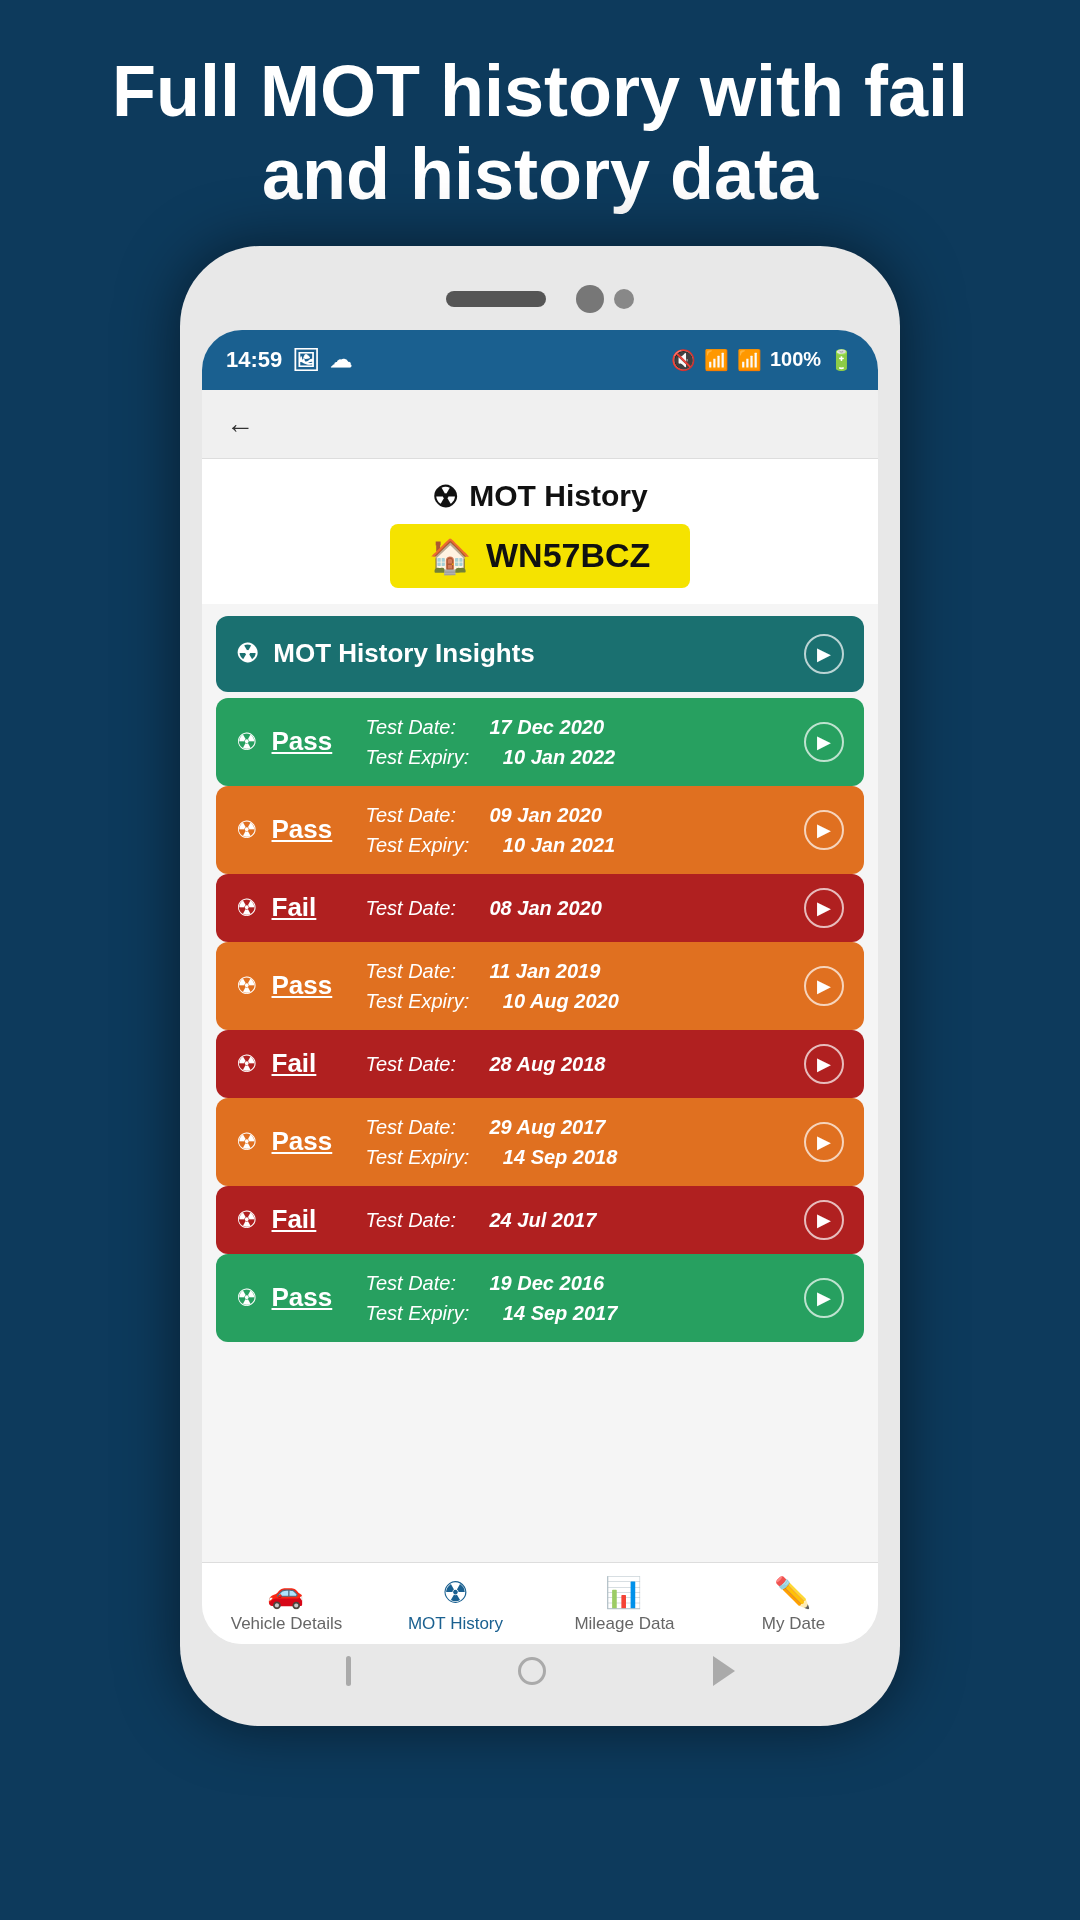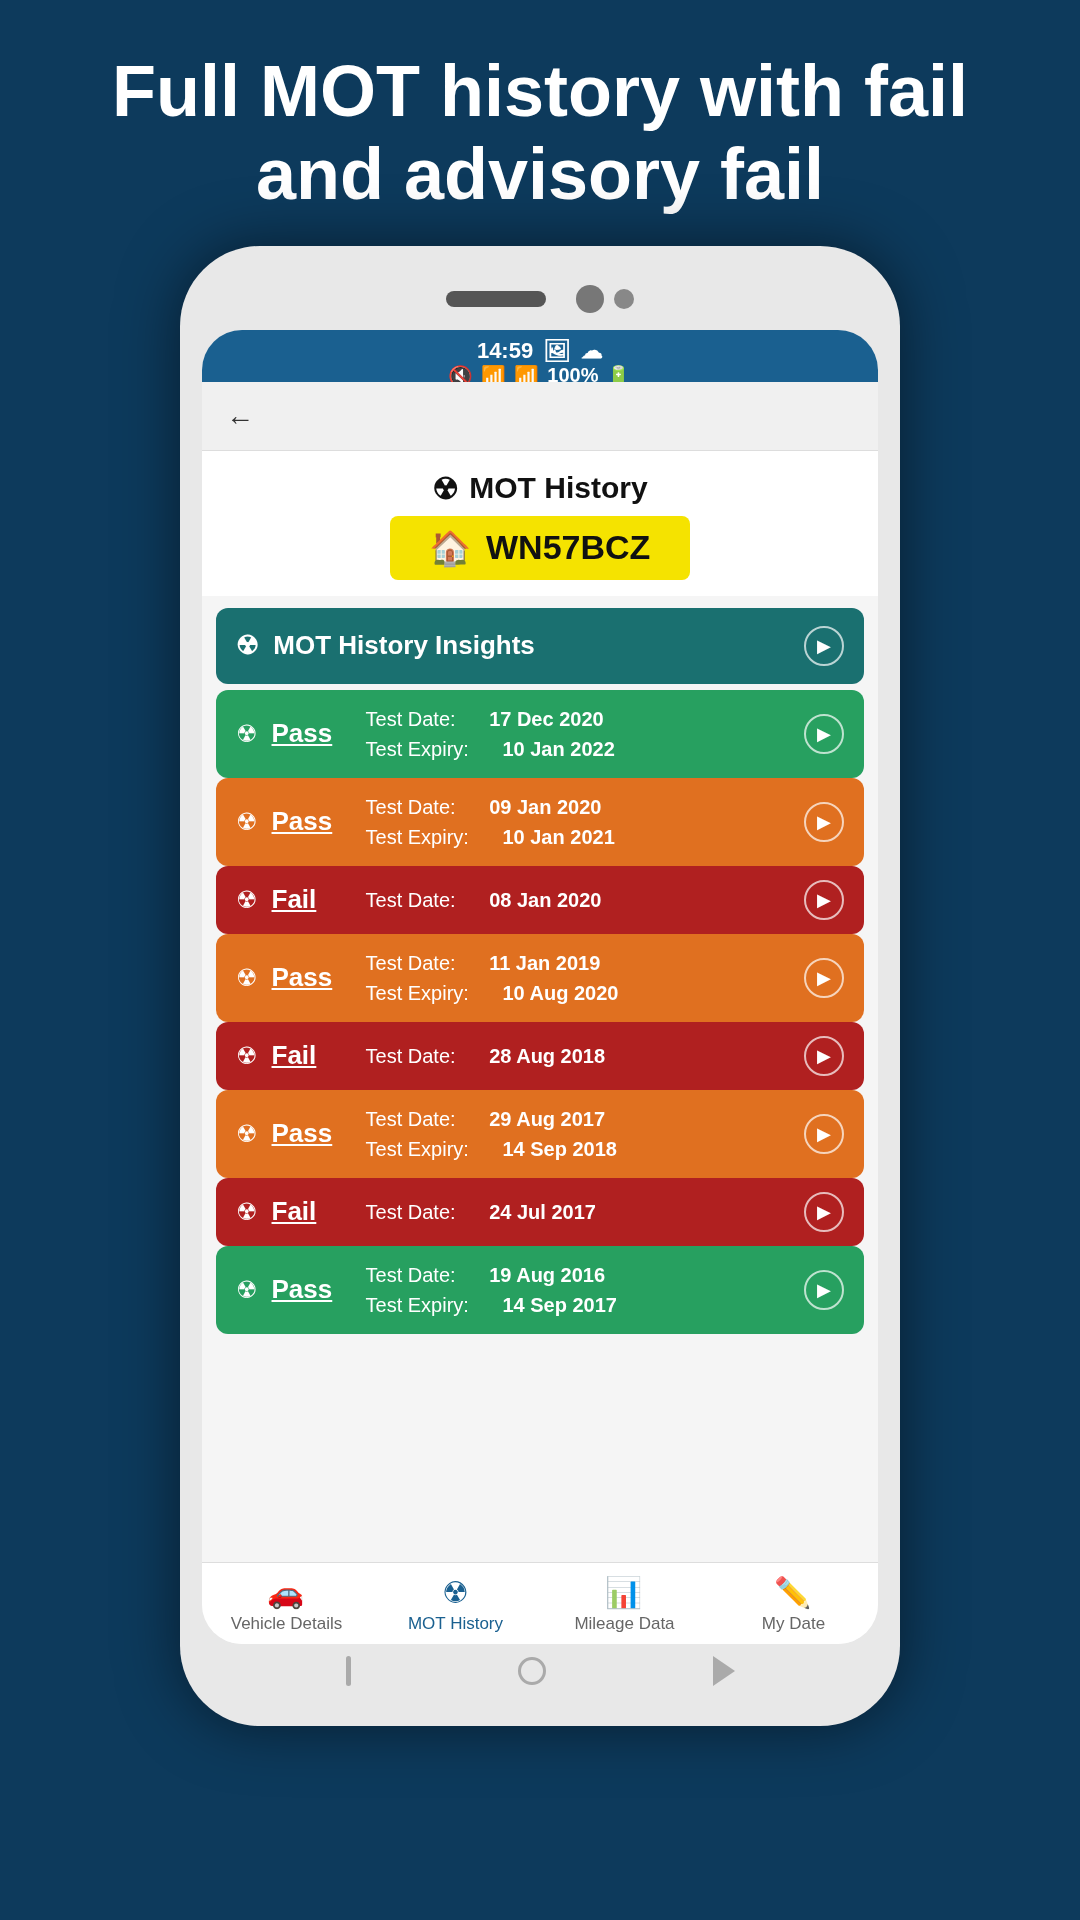--- a/index.html
+++ b/index.html
@@ -79,22 +79,21 @@
     
     .status-bar {
       background: #1a6090;
       color: white;
       font-size: 22px;
       font-weight: 600;
       padding: 8px 24px;
       display: flex;
       justify-content: space-between;
       align-items: center;
-      height: 52px;
-      flex-direction: column;
+      height: 60px;
     }
     .status-left { display: flex; align-items: center; gap: 10px; }
     .status-right { display: flex; align-items: center; gap: 8px; font-size: 20px; }
 
     
     .back-bar {
       background: #f0f0f0;
       padding: 18px 24px;
       display: flex;
       align-items: center;
@@ -194,21 +193,21 @@
       min-width: 80px;
       text-decoration: underline;
     }
     .mot-dates {
       display: flex;
       flex-direction: column;
       color: white;
       font-size: 20px;
       line-height: 1.5;
     }
-    .mot-dates span { display: flex; gap: 14px; }
+    .mot-dates span { display: flex; gap: 14px; font-style: italic; }
     .mot-dates strong { font-weight: 800; }
 
     .play-btn {
       width: 40px;
       height: 40px;
       border-radius: 50%;
       border: 2.5px solid rgba(255,255,255,0.7);
       display: flex;
       align-items: center;
       justify-content: center;
@@ -267,21 +266,21 @@
       width: 0;
       height: 0;
       border-top: 15px solid transparent;
       border-bottom: 15px solid transparent;
       border-left: 22px solid #aaa;
     }
   </style>
 </head>
 <body>
 
-<div class="page-headline">Full MOT history with fail and advisory fail</div>
+<div class="page-headline">Full MOT history with fail and history data</div>
 
 <div class="phone-frame">
 
   <div class="phone-bezel-top">
     <div class="phone-speaker"></div>
     <div class="phone-camera"></div>
     <div class="phone-sensor"></div>
   </div>
 
   <div class="phone-screen">
@@ -401,21 +400,21 @@
                   <span><span>Test Date:</span>&nbsp;<strong>24 Jul 2017</strong></span>
                 </div>
     </div>
     <div class="play-btn">▶</div>
   </div>
             <div class="mot-item bg-green">
     <div class="mot-item-left">
       <span style="font-size:24px;color:white;">☢</span>
       <span class="mot-result">Pass</span>
       <div class="mot-dates">
-                  <span><span>Test Date:</span>&nbsp;<strong>19 Aug 2016</strong></span>
+                  <span><span>Test Date:</span>&nbsp;<strong>19 Dec 2016</strong></span>
                   <span><span>Test Expiry:</span>&nbsp;<strong>14 Sep 2017</strong></span>
                 </div>
     </div>
     <div class="play-btn">▶</div>
   </div>
           </div>
 
       </div>
 
       <div class="bottom-nav">

